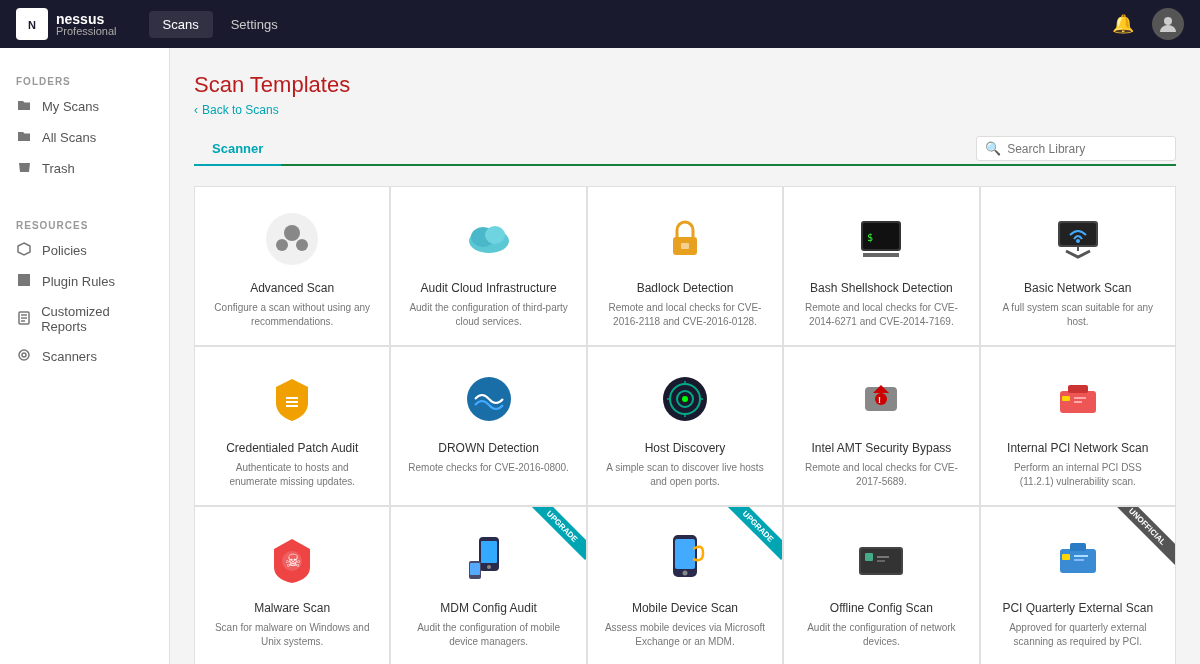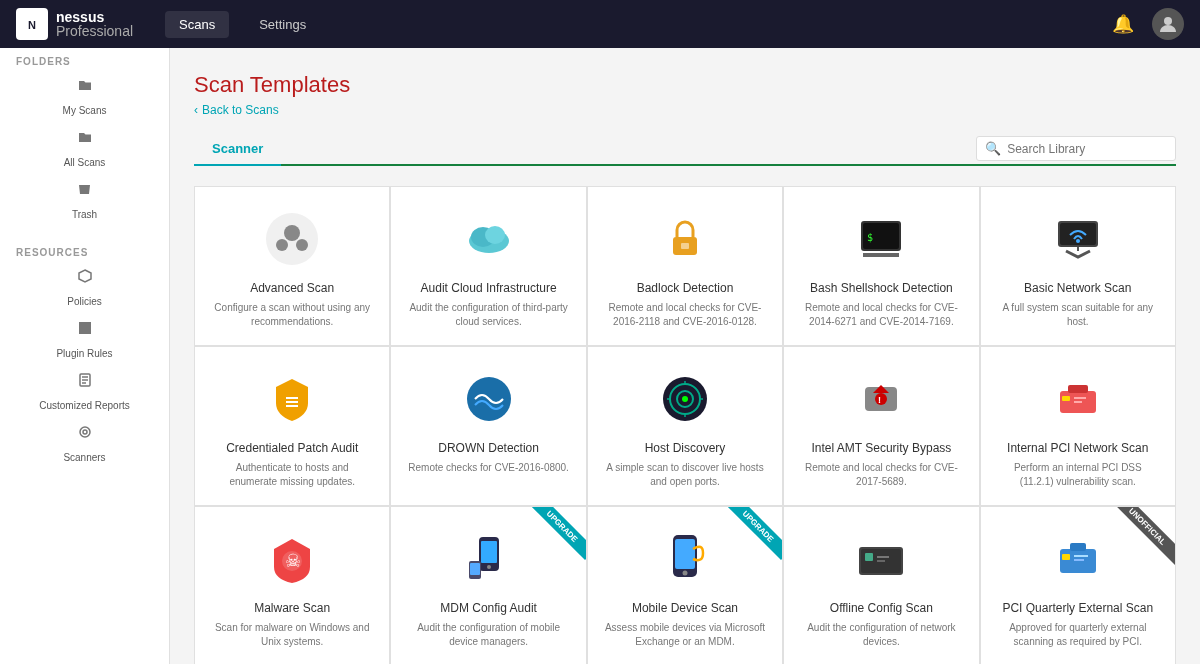--- a/index.html
+++ b/index.html
@@ -15,51 +15,51 @@
       position: fixed; top: 0; left: 0; right: 0; z-index: 100;
     }
     .topnav-logo {
       display: flex; align-items: center; gap: 8px; margin-right: 32px;
     }
     .topnav-logo-icon {
       width: 32px; height: 32px; background: #fff; border-radius: 4px;
       display: flex; align-items: center; justify-content: center; font-weight: bold; font-size: 10px; color: #1a1a2e;
     }
     .topnav-logo-text { color: #fff; font-size: 14px; font-weight: 600; }
-    .topnav-logo-sub { color: #aaa; font-size: 14px; display: block; margin-top: -2px; }
-    .topnav-links { display: flex; gap: 16px; flex: 1; }
+    .topnav-logo-sub { color: #aaa; font-size: 11px; display: block; margin-top: -2px; }
+    .topnav-links { display: flex; gap: 4px; flex: 1; }
     .topnav-link {
       color: #ccc; padding: 6px 14px; border-radius: 4px; cursor: pointer; font-size: 13px;
       text-decoration: none;
     }
     .topnav-link.active { color: #fff; background: rgba(255,255,255,0.1); }
     .topnav-actions { display: flex; align-items: center; gap: 12px; }
     .topnav-bell, .topnav-avatar {
       width: 32px; height: 32px; display: flex; align-items: center; justify-content: center;
       color: #ccc; cursor: pointer; font-size: 18px;
     }
     .topnav-avatar {
       background: #555; border-radius: 50%; font-size: 16px;
     }
 
     
     .layout { display: flex; margin-top: 48px; min-height: calc(100vh - 48px); }
 
     
     .sidebar {
       width: 170px; background: #fff; border-right: 1px solid #e0e0e0;
-      padding: 0 0; flex-shrink: 0; position: fixed; top: 48px; bottom: 0; left: 0;
+      padding: 20px 0; flex-shrink: 0; position: fixed; top: 48px; bottom: 0; left: 0;
     }
     .sidebar-section-label {
       font-size: 10px; font-weight: 700; color: #999; letter-spacing: 1px;
       padding: 8px 16px 4px;
     }
     .sidebar-item {
       display: flex; align-items: center; gap: 10px; padding: 7px 16px;
-      cursor: pointer; color: #555; font-size: 10px; flex-direction: column;
+      cursor: pointer; color: #555; font-size: 13px;
     }
     .sidebar-icon { font-size: 14px; width: 16px; text-align: center; }
 
     
     .main { margin-left: 170px; flex: 1; padding: 24px; }
 
     .page-title { font-size: 22px; font-weight: 400; color: #b91c1c; margin-bottom: 4px; }
     .back-link { color: #00a5b4; font-size: 12px; cursor: pointer; display: inline-flex; align-items: center; gap: 4px; margin-bottom: 16px; }
 
     
@@ -162,21 +162,21 @@
     </div>
     <div class="sidebar-item">
       <span class="sidebar-icon">
         <svg width="13" height="14" viewBox="0 0 13 14" fill="#777">
             <path d="M1 3h11l-1 9H2L1 3zm3-2h5M4.5 5v6M6.5 5v6M8.5 5v6"></path>
           </svg>
       </span>
       <span>Trash</span>
     </div>
 
-    <div class="sidebar-section-label" style="margin-top:12px;">RESOURCES</div>
+    <div class="sidebar-section-label" style="margin-top:28px;">RESOURCES</div>
     <div class="sidebar-item">
       <span class="sidebar-icon">
         <svg width="14" height="14" viewBox="0 0 14 14" fill="none" stroke="#777" stroke-width="1.5">
             <polygon points="7,1 13,4 13,10 7,13 1,10 1,4"></polygon>
           </svg>
       </span>
       <span>Policies</span>
     </div>
     <div class="sidebar-item">
       <span class="sidebar-icon">

